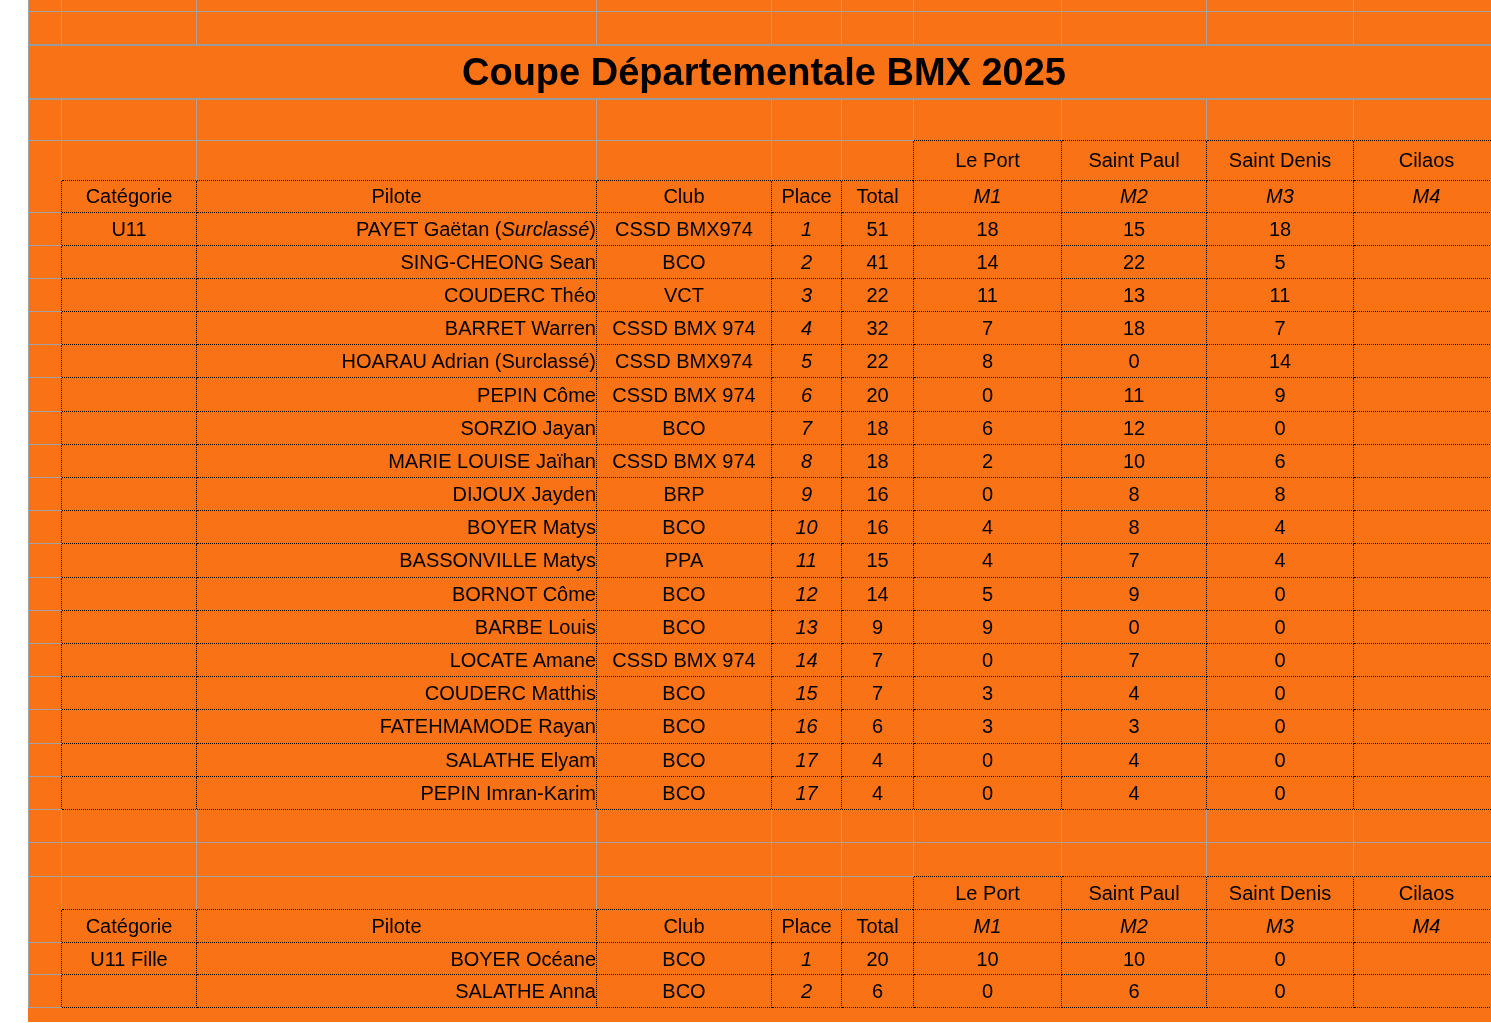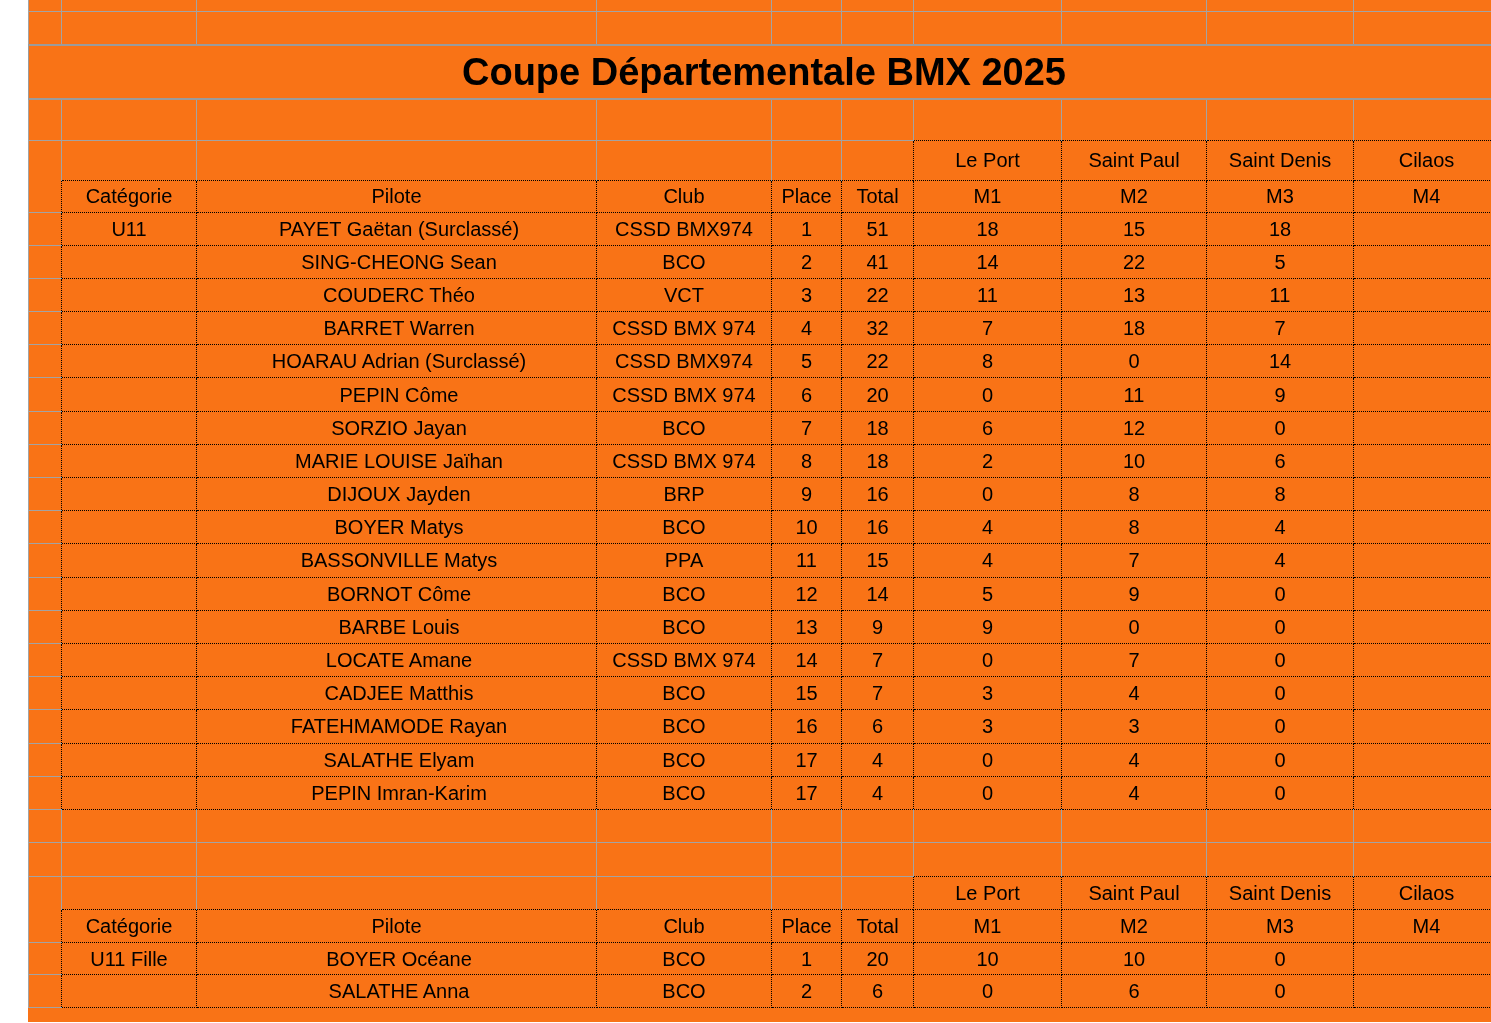--- a/index.html
+++ b/index.html
@@ -33,22 +33,22 @@
   .g  { border-right: 1px solid #a3a3a3; border-bottom: 1px solid #a3a3a3; }
   .first { border-left: 1px solid #a3a3a3; }
   .gl { border-left: 1px solid #a3a3a3; }
   .nb { border-bottom: none; }
   .nr { border-right: none; }
   
   .ga { border-left: 1px solid #a3a3a3; border-bottom: 1px solid #a3a3a3; border-right: none; }
   
   .d  { border: 1px dotted #000000; }
   .b  { font-weight: normal; }
-  .it { }
-  .pil { text-align: center; padding-left: 5px; }
+  .it { font-style: italic; }
+  .pil { text-align: right; padding-left: 5px; }
   .title-cell {
     border-top: 2px solid #9b9b9b;
     border-bottom: 2px solid #9b9b9b;
     border-left: 1px solid #9b9b9b;
     border-right: 1px solid #9b9b9b;
     font-weight: bold;
     font-size: 38px;
     text-align: center;
   }
   tr.h11 { height: 11px; }
@@ -330,21 +330,21 @@
         <td class="d b">7</td>
         <td class="d">0</td>
         <td class="d">7</td>
         <td class="d">0</td>
         <td class="d"></td>
       </tr>
 
       <tr class="hdata">
         <td class="ga"></td>
         <td class="d b"></td>
-        <td class="d pil"><span>CADJEE Matthis</span><span class="it"></span><span></span></td>
+        <td class="d pil"><span>COUDERC Matthis</span><span class="it"></span><span></span></td>
         <td class="d">BCO</td>
         <td class="d it">15</td>
         <td class="d b">7</td>
         <td class="d">3</td>
         <td class="d">4</td>
         <td class="d">0</td>
         <td class="d"></td>
       </tr>
 
       <tr class="hdata">

